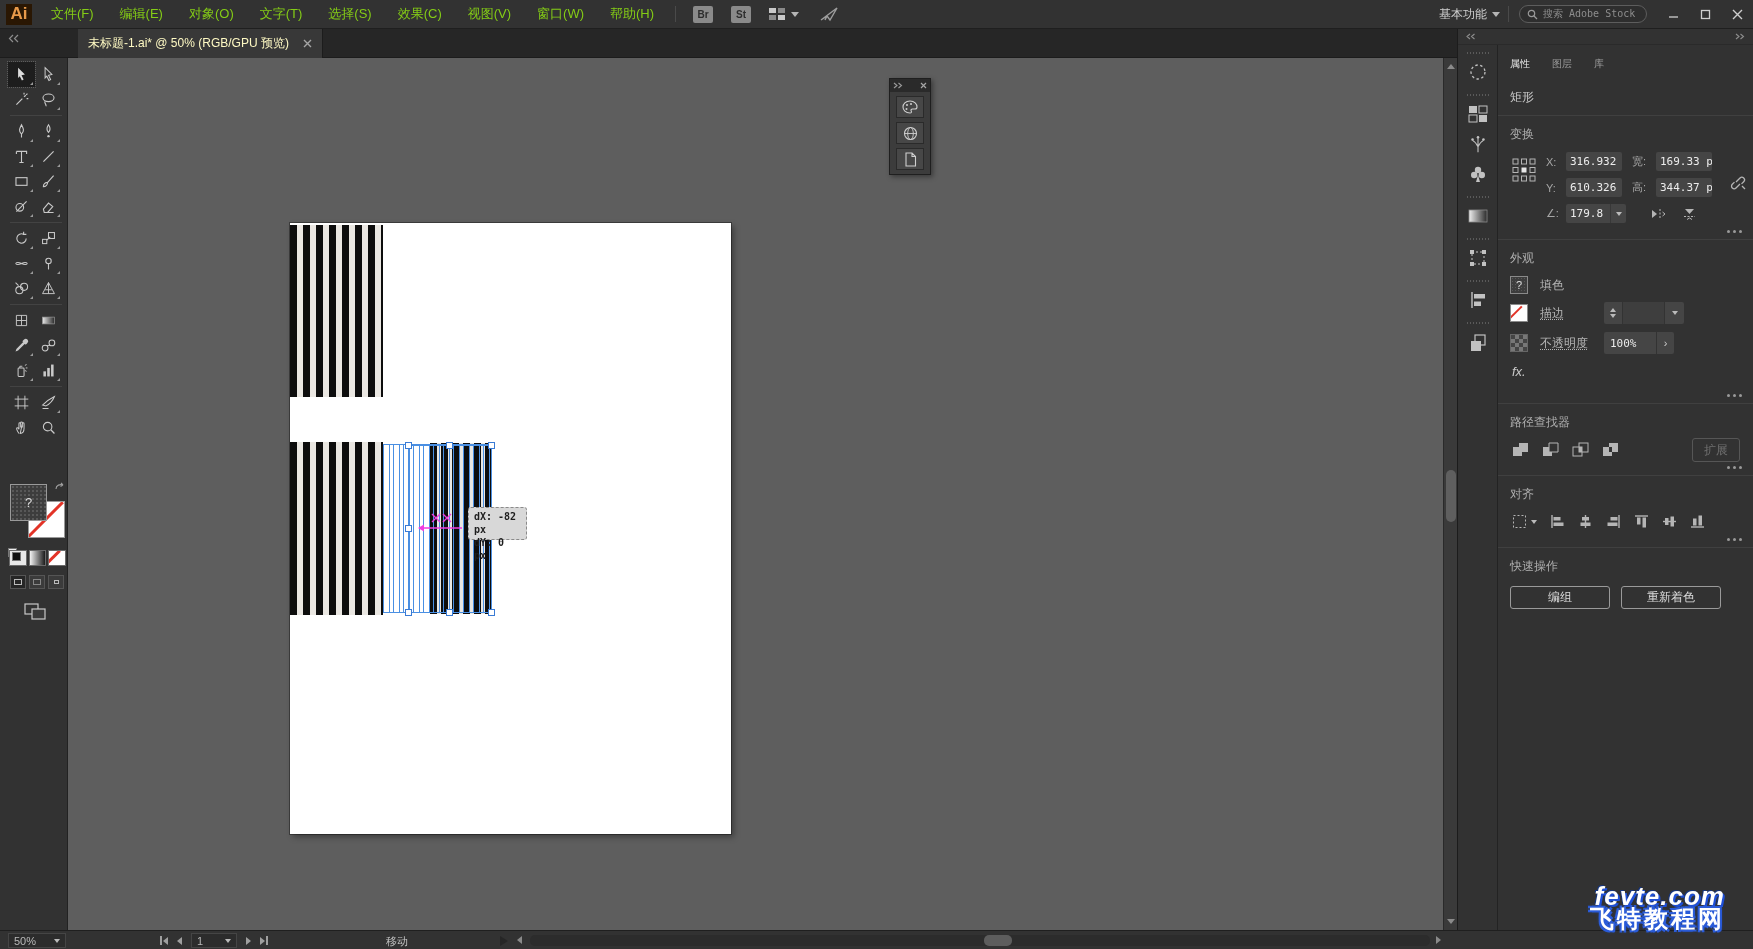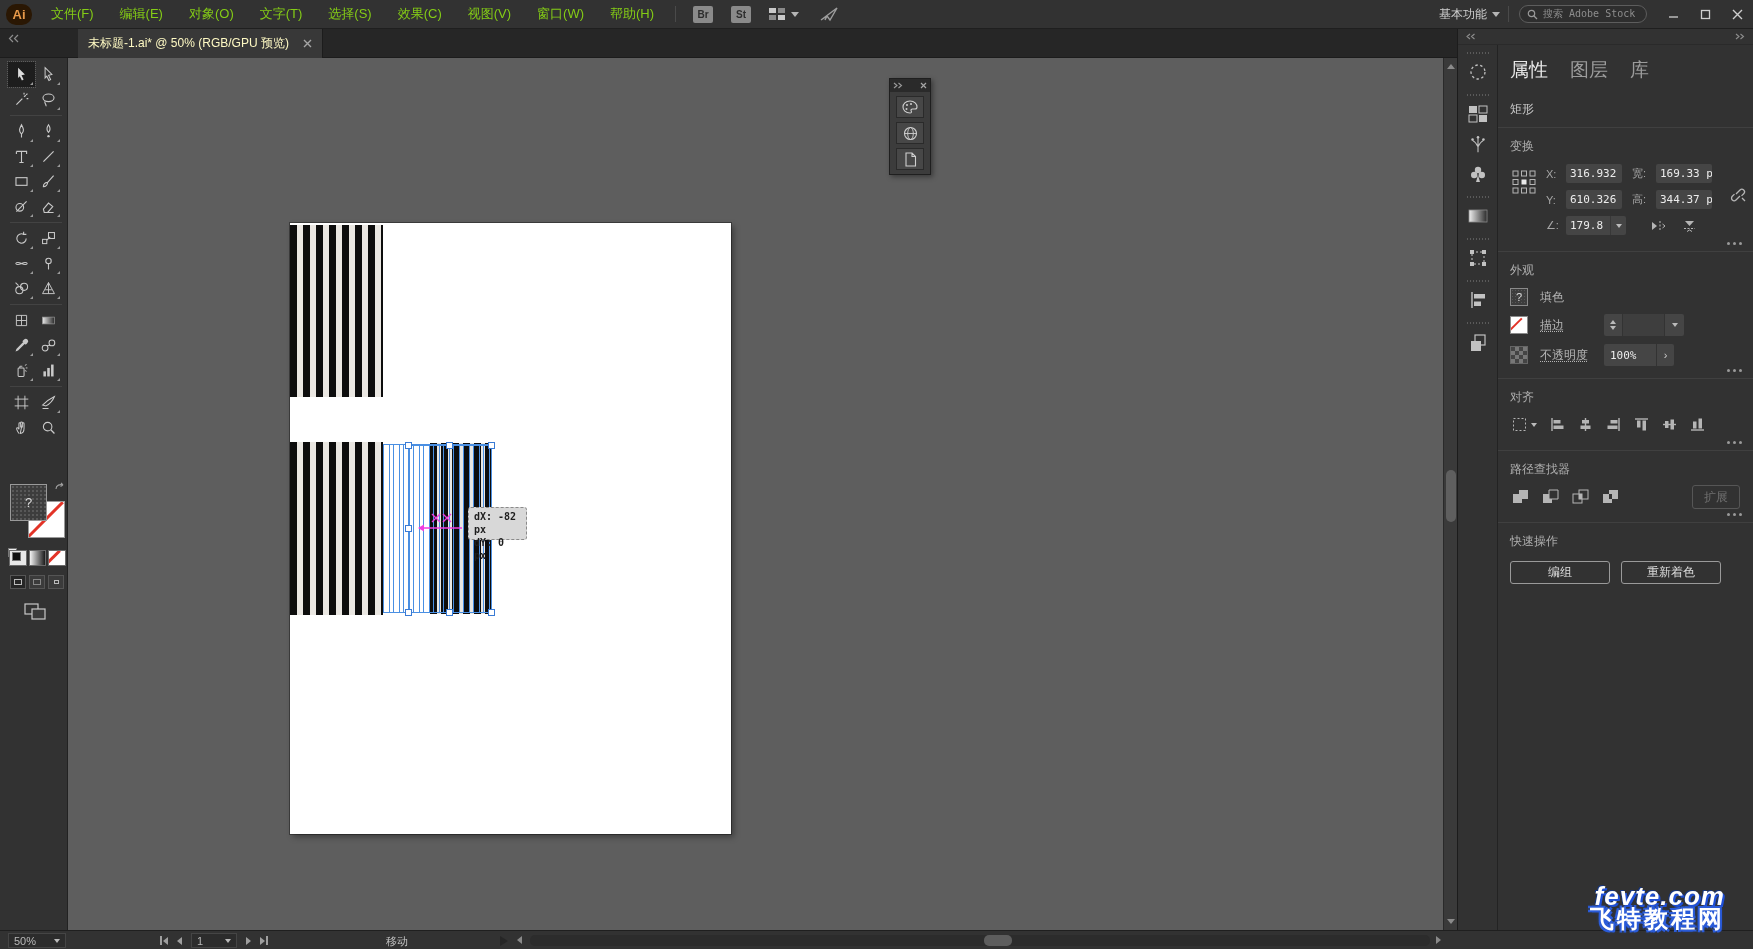--- a/index.html
+++ b/index.html
@@ -5,22 +5,22 @@
   * { margin:0; padding:0; box-sizing:border-box; }
   html,body { width:1753px; height:949px; overflow:hidden; background:#323232;
               font-family:"Liberation Sans", sans-serif; }
   .window { position:relative; width:1753px; height:949px; background:#323232; }
 
   
   .menubar { position:absolute; left:0; top:0; width:1753px; height:29px;
              background:#323232; border-bottom:1px solid #1f1f1f;
              display:flex; align-items:center; }
   .ai-logo { width:26px; height:21px; margin:0 6px 0 6px; background:#2a1703;
-             color:#e89a4a; font-weight:bold; font-size:13px; display:flex;
-             align-items:center; justify-content:center; border-radius:10px; }
+             color:#e89a4a; font-weight:bold; font-size:17px; display:flex;
+             align-items:center; justify-content:center; border-radius:0; }
   .menu-item { color:#84cc16; font-size:13px; padding:12px 13px; height:29px;
                display:flex; align-items:center; cursor:default; }
   .tb-sep { width:1px; height:16px; background:#4a4a4a; margin:0 8px; }
   .badge { width:20px; height:17px; background:#8a8a8a; color:#2d2d2d;
            font-size:10px; font-weight:bold; display:flex; align-items:center;
            justify-content:center; border-radius:2px; margin:0 9px; }
   .ws-grid { margin:0 4px 0 8px; display:flex; align-items:center; }
   .chev { width:0; height:0; border-left:4px solid transparent;
           border-right:4px solid transparent; border-top:5px solid #b5b5b5;
           display:inline-block; margin-left:5px; }
@@ -136,21 +136,21 @@
   .grip { width:22px; height:4px; margin:6px auto 2px auto;
           background-image:repeating-linear-gradient(90deg,#5a5a5a 0 1px,transparent 1px 3px);
           background-size:100% 2px; background-repeat:no-repeat; background-position:center; }
   .strip-ic { width:40px; height:30px; display:flex; align-items:center;
               justify-content:center; color:#c2c2c2; font-size:18px; }
 
   
   .props { position:absolute; left:40px; top:16px; width:256px; height:885px;
            background:#323232; font-size:12px; color:#b5b5b5; }
   .ptabs { display:flex; gap:22px; padding:12px 12px 10px 12px; }
-  .ptab { font-size:19px; color:#9c9c9c; }
+  .ptab { font-size:10px; color:#9c9c9c; }
   .ptab.active { color:#e8e8e8; }
   .obj-type { padding:8px 12px 9px 12px; color:#c9c9c9; border-bottom:1px solid #404040; }
   .section { padding:10px 12px 4px 12px; border-bottom:1px solid #404040; position:relative; }
   .sec-title { color:#aeaeae; margin-bottom:9px; }
   .more-dots { position:absolute; right:12px; bottom:6px; display:flex; gap:3px; }
   .more-dots i { width:3px; height:3px; border-radius:50%; background:#9a9a9a; }
   .tgrid { display:flex; }
   .refpoint { width:26px; margin:6px 8px 0 2px; }
   .tfields { flex:1; }
   .trow2 { display:flex; align-items:center; margin-bottom:7px; }
@@ -781,21 +781,21 @@
             </div>
           </div>
         </div>
         <div class="more-dots">
             <i></i>
             <i></i>
             <i></i>
           </div>
       </div>
 
-      <div class="section" style="padding-bottom:4px;">
+      <div class="section" style="padding-bottom:12px;">
         <div class="sec-title">外观</div>
         <div class="app-row">
           <div class="sw q">?</div>
           <span class="app-label">填色</span>
         </div>
         <div class="app-row">
           <div class="sw">
               <div class="red-diag"></div>
             </div>
           <span class="app-label dotted-u">描边</span>
@@ -811,20 +811,57 @@
           </div>
         </div>
         <div class="app-row">
           <div class="sw checker"></div>
           <span class="app-label dotted-u">不透明度</span>
           <div style="display:flex;">
             <div class="op-field">100%</div>
             <div class="op-btn">›</div>
           </div>
         </div>
+        <div class="fx">fx.</div>
+        <div class="more-dots">
+            <i></i>
+            <i></i>
+            <i></i>
+          </div>
+      </div>
+
+      <div class="section">
+        <div class="sec-title">路径查找器</div>
+        <div class="pf-row">
+          <span>
+              <svg width="17" height="15" viewBox="0 0 17 15">
+                <path d="M1 5 h6 v-4 h9 v9 h-6 v4 h-9 Z" fill="#b5b5b5"></path>
+              </svg>
+            </span>
+          <span>
+              <svg width="17" height="15" viewBox="0 0 17 15">
+                <path d="M7 1 h9 v9 h-9 Z" fill="none" stroke="#b5b5b5"></path>
+                <path d="M1 5 h6 v5 h3 v4 h-9 Z" fill="#b5b5b5"></path>
+              </svg>
+            </span>
+          <span>
+              <svg width="17" height="15" viewBox="0 0 17 15">
+                <rect x="7" y="1" width="9" height="9" fill="none" stroke="#b5b5b5"></rect>
+                <rect x="1" y="5" width="9" height="9" fill="none" stroke="#b5b5b5"></rect>
+                <rect x="7" y="5" width="3" height="5" fill="#b5b5b5"></rect>
+              </svg>
+            </span>
+          <span>
+              <svg width="17" height="15" viewBox="0 0 17 15">
+                <path d="M7 1 h9 v9 h-6 v-5 h-3 Z" fill="#b5b5b5"></path>
+                <path d="M1 5 h6 v5 h3 v4 h-9 Z" fill="#b5b5b5"></path>
+              </svg>
+            </span>
+          <div class="expand-btn">扩展</div>
+        </div>
         <div class="more-dots">
             <i></i>
             <i></i>
             <i></i>
           </div>
       </div>
 
       <div class="section">
         <div class="sec-title">对齐</div>
         <div class="alignrow">
@@ -869,56 +906,20 @@
                 <rect x="8.5" y="2.5" width="3.5" height="10" fill="#b5b5b5"></rect>
               </svg>
             </span>
           <span>
               <svg width="15" height="15" viewBox="0 0 15 15">
                 <path d="M1 13 H14" stroke="#b5b5b5" stroke-width="1.4"></path>
                 <rect x="3" y="4.5" width="3.5" height="7" fill="#b5b5b5"></rect>
                 <rect x="8.5" y="1.5" width="3.5" height="10" fill="#b5b5b5"></rect>
               </svg>
             </span>
-        </div>
-        <div class="more-dots">
-            <i></i>
-            <i></i>
-            <i></i>
-          </div>
-      </div>
-
-      <div class="section">
-        <div class="sec-title">路径查找器</div>
-        <div class="pf-row">
-          <span>
-              <svg width="17" height="15" viewBox="0 0 17 15">
-                <path d="M1 5 h6 v-4 h9 v9 h-6 v4 h-9 Z" fill="#b5b5b5"></path>
-              </svg>
-            </span>
-          <span>
-              <svg width="17" height="15" viewBox="0 0 17 15">
-                <path d="M7 1 h9 v9 h-9 Z" fill="none" stroke="#b5b5b5"></path>
-                <path d="M1 5 h6 v5 h3 v4 h-9 Z" fill="#b5b5b5"></path>
-              </svg>
-            </span>
-          <span>
-              <svg width="17" height="15" viewBox="0 0 17 15">
-                <rect x="7" y="1" width="9" height="9" fill="none" stroke="#b5b5b5"></rect>
-                <rect x="1" y="5" width="9" height="9" fill="none" stroke="#b5b5b5"></rect>
-                <rect x="7" y="5" width="3" height="5" fill="#b5b5b5"></rect>
-              </svg>
-            </span>
-          <span>
-              <svg width="17" height="15" viewBox="0 0 17 15">
-                <path d="M7 1 h9 v9 h-6 v-5 h-3 Z" fill="#b5b5b5"></path>
-                <path d="M1 5 h6 v5 h3 v4 h-9 Z" fill="#b5b5b5"></path>
-              </svg>
-            </span>
-          <div class="expand-btn">扩展</div>
         </div>
         <div class="more-dots">
             <i></i>
             <i></i>
             <i></i>
           </div>
       </div>
 
       <div class="section" style="border-bottom:none;">
         <div class="sec-title">快速操作</div>

